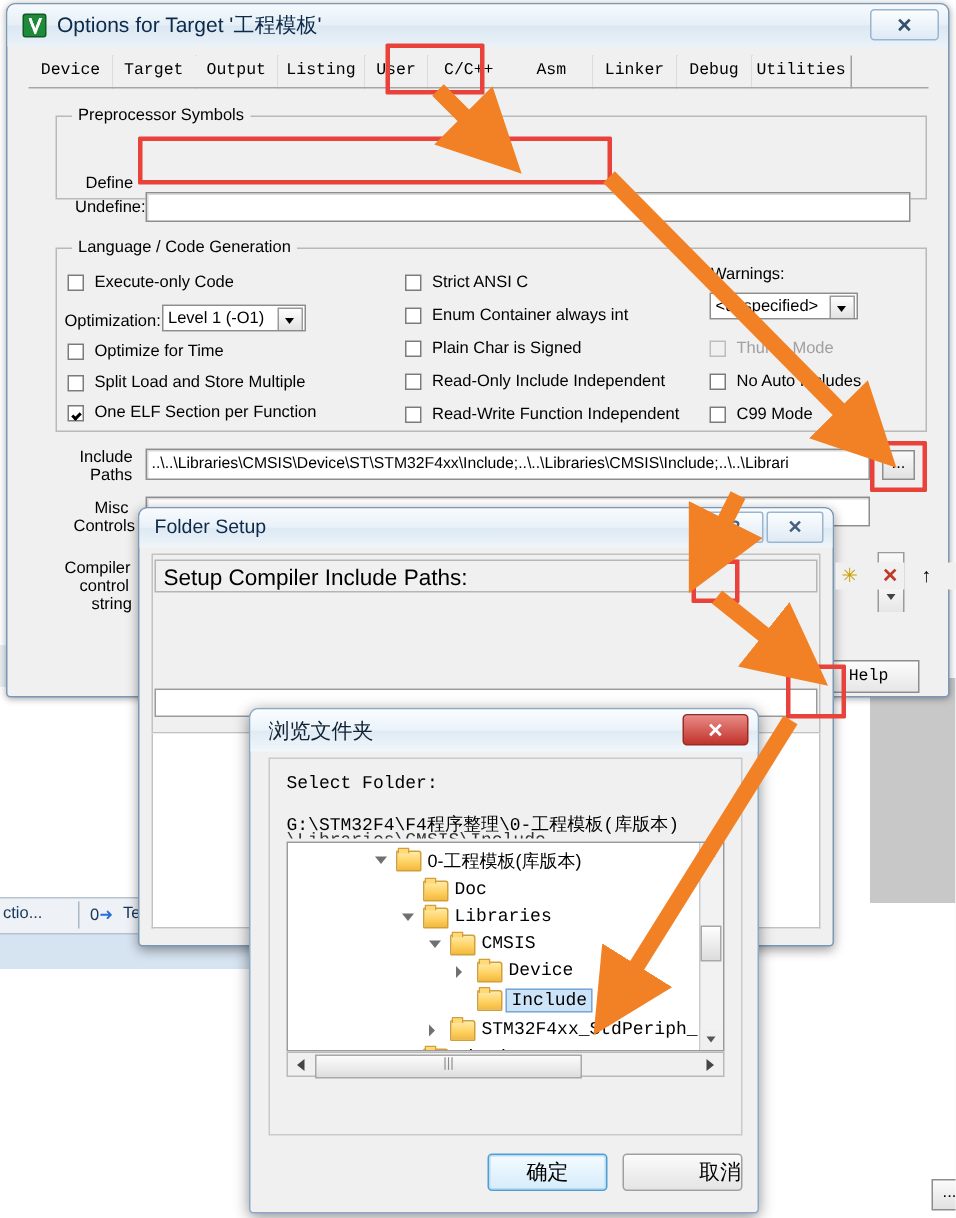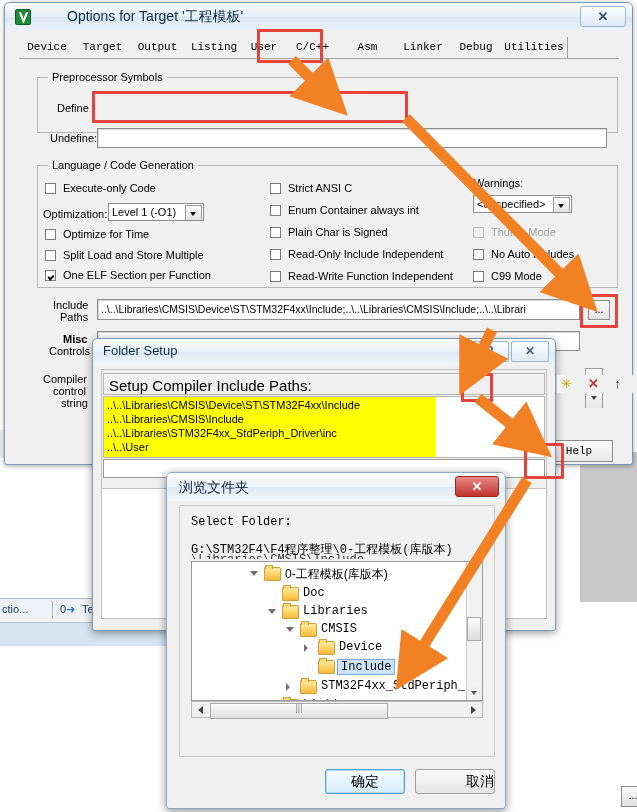--- a/index.html
+++ b/index.html
@@ -33,21 +33,20 @@
     box-shadow:0 1px 5px rgba(0,0,0,.35);
   }
   #options-titlebar{
     left:0;top:0;width:627px;height:28px;
     background:linear-gradient(to bottom,#f6fafd 0%,#e6eff7 48%,#dbe7f2 52%,#eaf2f9 100%);
     border-radius:5px 5px 0 0;
   }
   #options-title-text{
     left:33px;top:5px;font-size:14px;color:#0d2a4a;white-space:nowrap;
     font-family:"Liberation Sans", sans-serif;
-    margin-left:29px;
   }
   #keil-icon{left:10px;top:6px;width:16px;height:16px;background:#1f8a3a;border:1px solid #0d5c24;border-radius:2px;}
   #keil-icon:after{content:"";position:absolute;left:3px;top:2px;width:9px;height:11px;
     background:
       linear-gradient(to bottom,#fff 0 6px,transparent 6px),
       none;
     clip-path:polygon(0 0,20% 0,50% 62%,80% 0,100% 0,55% 100%,45% 100%);
     background-color:#ffffff;}
   #options-close-btn{
     right:6px;top:3px;width:46px;height:21px;
@@ -251,21 +250,21 @@
     <div class="tab" style="left:321px;width:55px;">Asm</div>
     <div class="tab" style="left:376px;width:56px;">Linker</div>
     <div class="tab" style="left:432px;width:50px;">Debug</div>
     <div class="tab" style="left:482px;width:66px;">Utilities</div>
   </div>
   <div class="abs" id="tab-underline"></div>
 
   <div class="group abs" id="grp-pre">
     <span class="group-legend">Preprocessor Symbols</span>
   </div>
-  <div class="lbl abs" style="left:52px;top:99px;">Define</div>
+  <div class="lbl abs" style="left:52px;top:113px;">Define</div>
   <div class="lbl abs" style="left:45px;top:129px;">Undefine:</div>
   <div class="txtbox abs" style="left:92px;top:125px;width:510px;height:20px;"></div>
 
   <div class="group abs" id="grp-lang">
     <span class="group-legend">Language / Code Generation</span>
   </div>
 
   <div class="cb-row abs" style="left:40px;top:180px;">
     <span class="cb abs" style="left:0;top:0;"></span>
     <span class="abs" style="left:18px;top:-1px;">Execute-only Code</span>
@@ -327,21 +326,21 @@
     <span class="abs" style="left:18px;top:-1px;">C99 Mode</span>
   </div>
 
   <div class="lbl abs" style="left:48px;top:296px;">Include</div>
   <div class="lbl abs" style="left:55px;top:308px;">Paths</div>
   <div class="txtbox abs" style="left:92px;top:296px;width:483px;height:21px;">
     <span class="abs" style="left:3px;top:2px;font-size:10.5px;">..\..\Libraries\CMSIS\Device\ST\STM32F4xx\Include;..\..\Libraries\CMSIS\Include;..\..\Librari</span>
   </div>
   <div class="dotbtn abs" style="left:583px;top:297px;">...</div>
 
-  <div class="lbl abs" style="left:58px;top:330px;font-weight:bold;">Misc</div>
+  <div class="lbl abs" style="left:58px;top:330px;">Misc</div>
   <div class="lbl abs" style="left:44px;top:342px;">Controls</div>
   <div class="txtbox abs" style="left:92px;top:328px;width:483px;height:20px;"></div>
 
   <div class="lbl abs" style="left:38px;top:370px;">Compiler</div>
   <div class="lbl abs" style="left:48px;top:382px;text-align:center;">control</div>
   <div class="lbl abs" style="left:56px;top:394px;">string</div>
 
   <div class="spin abs" style="left:580px;top:365px;">
     <span class="up"></span>
     <span class="dn"></span>
@@ -360,27 +359,20 @@
   <div class="abs" id="fs-panel"></div>
 
   <div class="abs" id="fs-header"></div>
   <div class="abs" id="fs-header-label">Setup Compiler Include Paths:</div>
 
   <div class="tbbtn abs" style="left:464px;color:#c8a000;">✳</div>
   <div class="tbbtn abs" style="left:491px;color:#c0392b;font-weight:bold;">✕</div>
   <div class="tbbtn abs" style="left:515px;color:#000;font-weight:bold;">↑</div>
   <div class="tbbtn abs" style="left:538px;color:#000;font-weight:bold;">↓</div>
 
-  <div class="abs" id="fs-list">
-    <div id="fs-list-yellow"></div>
-    <div class="fs-item" style="top:2px;">..\..\Libraries\CMSIS\Device\ST\STM32F4xx\Include</div>
-    <div class="fs-item" style="top:16px;">..\..\Libraries\CMSIS\Include</div>
-    <div class="fs-item" style="top:30px;">..\..\Libraries\STM32F4xx_StdPeriph_Driver\inc</div>
-    <div class="fs-item" style="top:44px;">..\..\User</div>
-  </div>
 
   <div class="abs" id="fs-input"></div>
   <div class="dotbtn abs" style="left:528px;top:447px;width:24px;height:21px;">...</div>
 
   <div class="abs" id="fs-white-bottom"></div>
 </div>
 
 <div class="abs" id="browse-dialog">
   <div class="abs" id="bd-titlebar">
     <div class="abs" id="bd-title-text">浏览文件夹</div>

